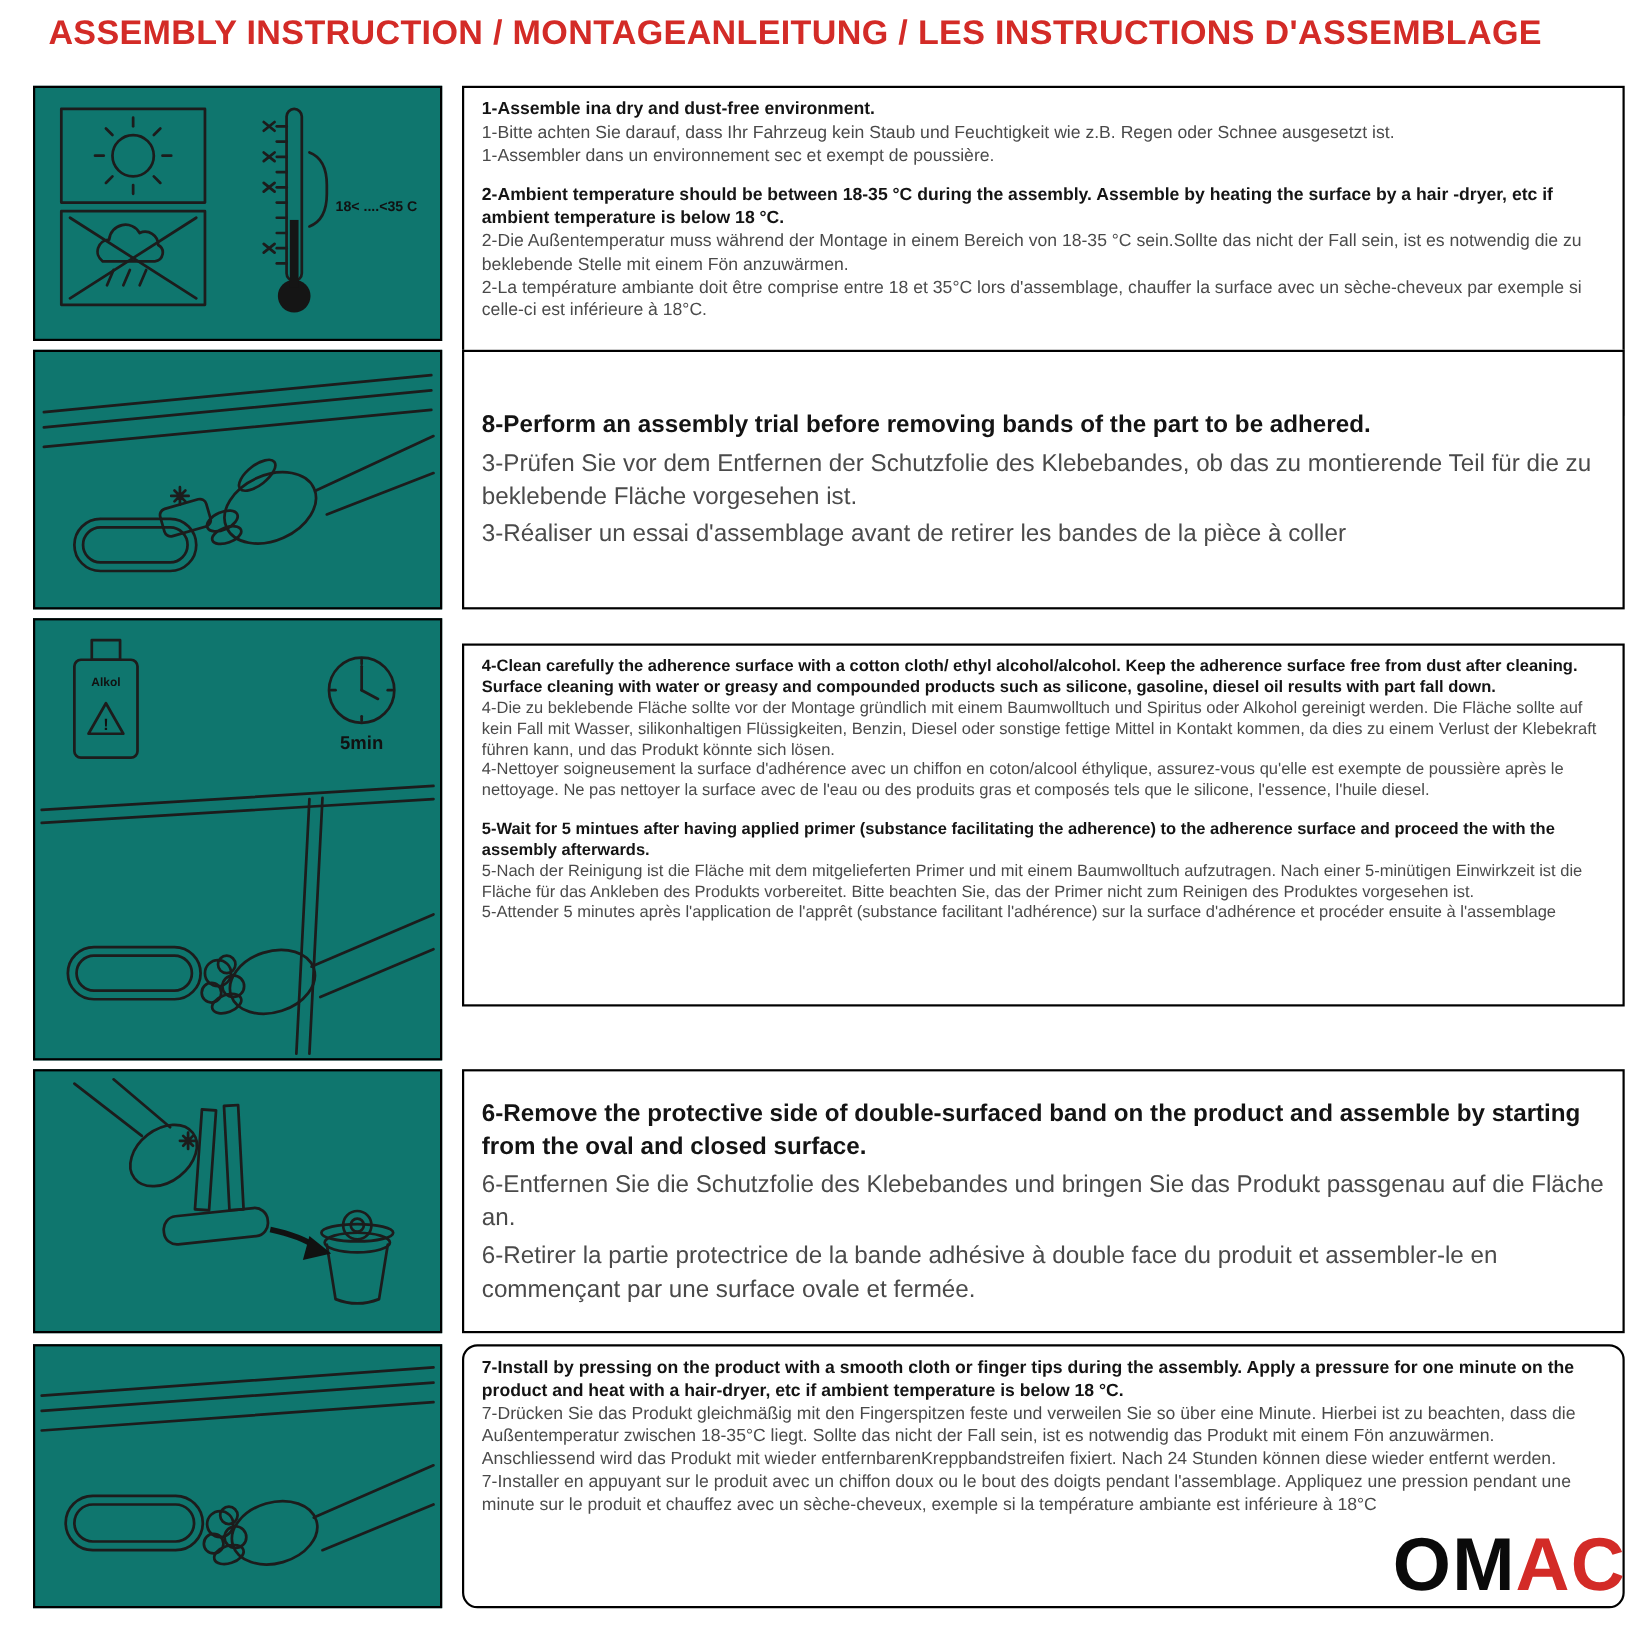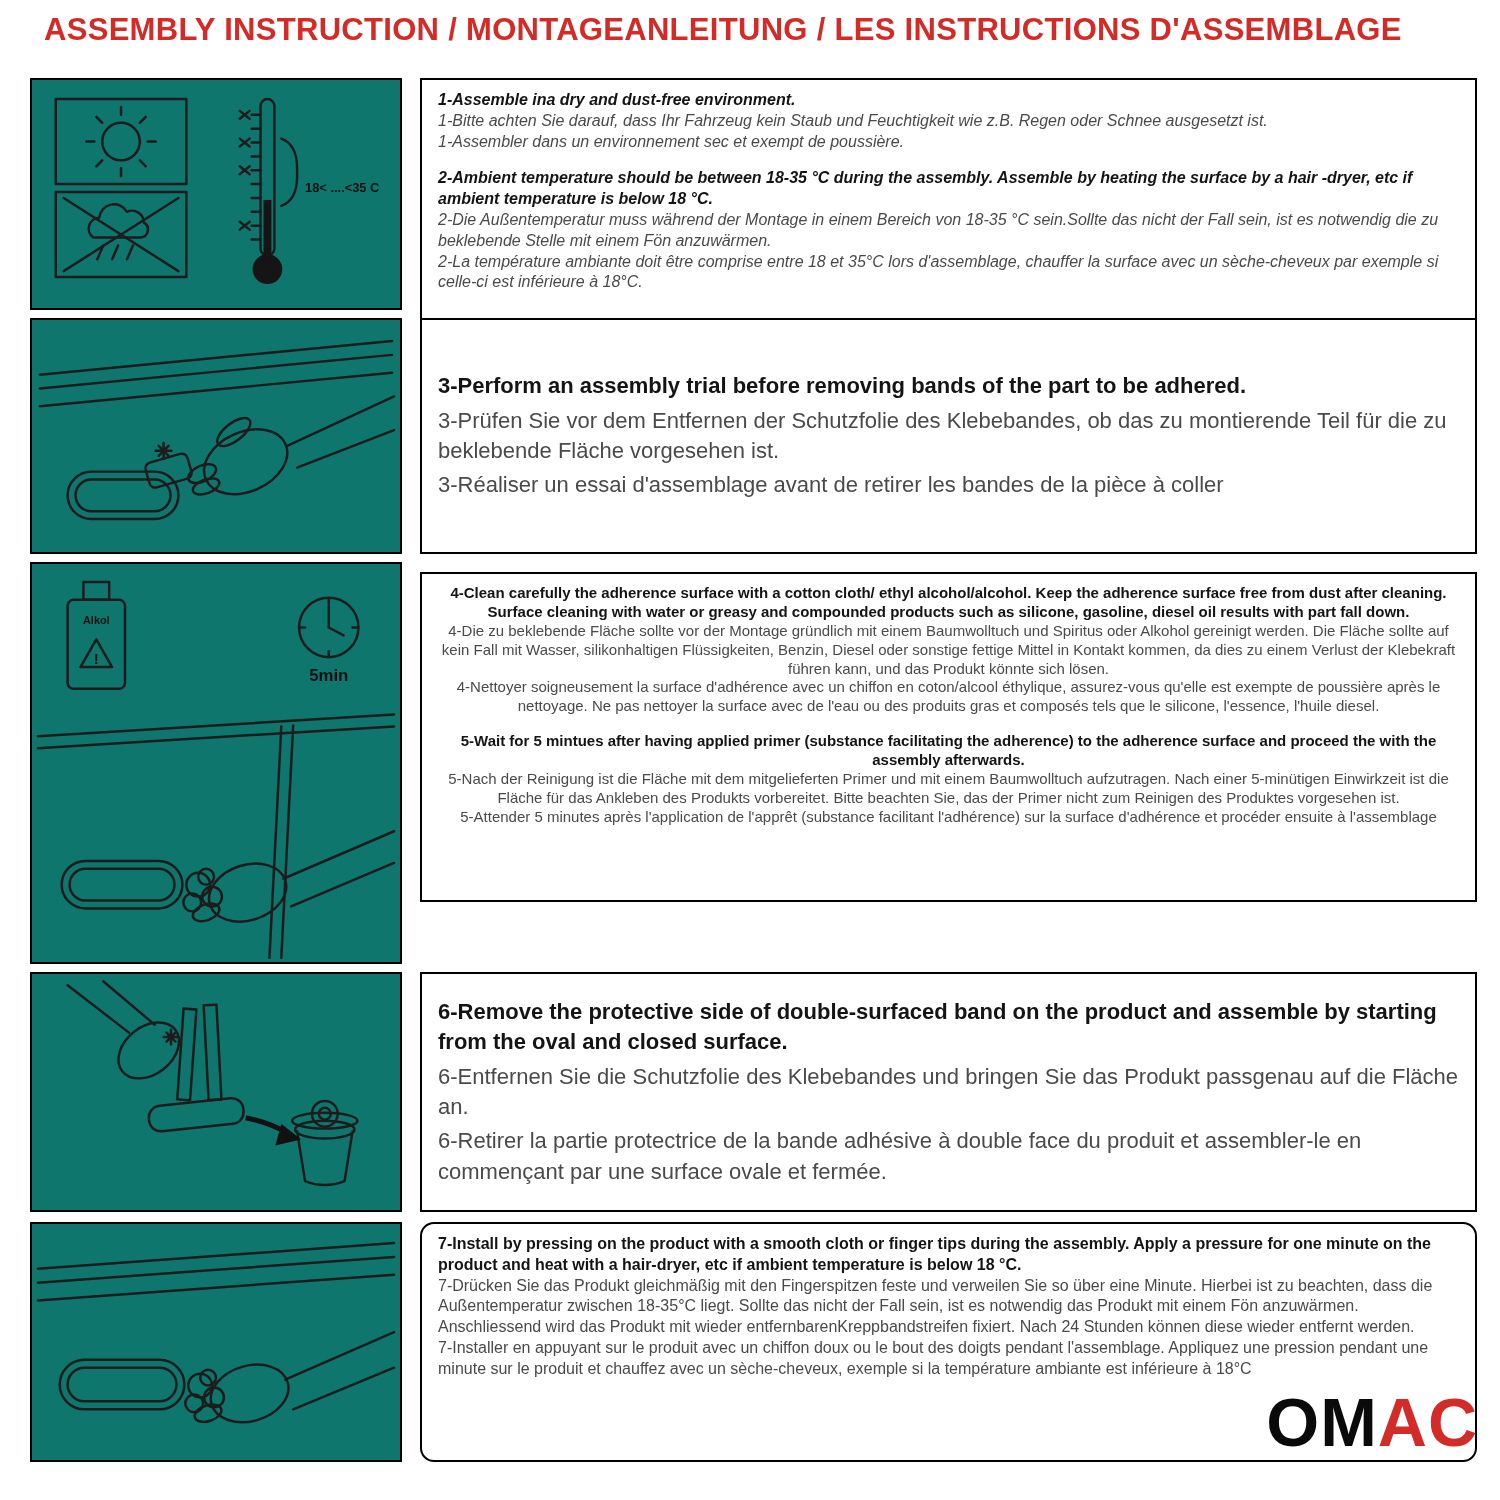--- a/index.html
+++ b/index.html
@@ -70,21 +70,21 @@
           <line x1="220" y1="86" x2="210" y2="94"></line>
         <line x1="210" y1="142" x2="220" y2="150"></line>
           <line x1="220" y1="142" x2="210" y2="150"></line>
         <path d="M252 58 q16 6 16 30 v8 q0 24 -16 30"></path>
       </g>
       <circle cx="238" cy="190" r="15" fill="#151515"></circle>
       <rect x="234" y="120" width="8" height="62" fill="#151515"></rect>
       <text x="276" y="112" font-size="13" font-weight="bold">18&lt; ....&lt;35 C</text>
     </svg>
   </div>
-  <div class="tbox" style="top:78px;height:300px;font-style:italic;">
+  <div class="tbox" style="top:78px;height:300px;">
     <p class="b">1-Assemble ina dry and dust-free environment.</p>
     <p>1-Bitte achten Sie darauf, dass Ihr Fahrzeug kein Staub und Feuchtigkeit wie z.B. Regen oder Schnee ausgesetzt ist.</p>
     <p>1-Assembler dans un environnement sec et exempt de poussière.</p>
     <p class="b gap">2-Ambient temperature should be between 18-35 °C during the assembly. Assemble by heating the surface by a hair -dryer, etc if ambient temperature is below 18 °C.</p>
     <p>2-Die Außentemperatur muss während der Montage in einem Bereich von 18-35 °C sein.Sollte das nicht der Fall sein, ist es notwendig die zu beklebende Stelle mit einem Fön anzuwärmen.</p>
     <p>2-La température ambiante doit être comprise entre 18 et 35°C lors d'assemblage, chauffer la surface avec un sèche-cheveux par exemple si celle-ci est inférieure à 18°C.</p>
   </div>
 
   <div class="ibox" style="top:318px;height:236px;">
     <svg viewBox="0 0 372 228">
@@ -99,21 +99,21 @@
         <ellipse cx="216" cy="140" rx="44" ry="30" transform="rotate(-24 216 140)"></ellipse>
         <ellipse cx="204" cy="110" rx="20" ry="9" transform="rotate(-38 204 110)"></ellipse>
         <ellipse cx="172" cy="152" rx="15" ry="8" transform="rotate(-24 172 152)"></ellipse>
         <ellipse cx="176" cy="165" rx="14" ry="7" transform="rotate(-20 176 165)"></ellipse>
         <rect x="116" y="136" width="44" height="26" rx="6" transform="rotate(-16 138 149)"></rect>
         <path d="M128 124 l10 10 M138 124 l-10 10 M133 121 v16 M125 129 h16"></path>
       </g>
     </svg>
   </div>
   <div class="tbox big center" style="top:318px;height:236px;">
-    <p class="b">3-Perform an assembly trial before removing bands of the part to be adhered.</p>
+    <p class="b">8-Perform an assembly trial before removing bands of the part to be adhered.</p>
     <p>3-Prüfen Sie vor dem Entfernen der Schutzfolie des Klebebandes, ob das zu montierende Teil für die zu beklebende Fläche vorgesehen ist.</p>
     <p>3-Réaliser un essai d'assemblage avant de retirer les bandes de la pièce à coller</p>
   </div>
 
   <div class="ibox" style="top:562px;height:402px;">
     <svg viewBox="0 0 372 398">
       <g fill="none" stroke="#1c1c1c" stroke-width="2.5" stroke-linecap="round" stroke-linejoin="round">
         <rect x="36" y="34" width="58" height="90" rx="6"></rect>
         <rect x="52" y="16" width="26" height="18"></rect>
         <polygon points="65,74 81,102 49,102"></polygon>
@@ -137,21 +137,21 @@
         <ellipse cx="218" cy="330" rx="40" ry="28" transform="rotate(-18 218 330)"></ellipse>
         <ellipse cx="176" cy="350" rx="14" ry="8" transform="rotate(-20 176 350)"></ellipse>
         <path d="M366 268 L254 316"></path>
           <path d="M366 300 L262 344"></path>
       </g>
       <text x="65" y="58" font-size="11" font-weight="bold" text-anchor="middle">Alkol</text>
       <text x="65" y="99" font-size="15" font-weight="bold" text-anchor="middle">!</text>
       <text x="300" y="116" font-size="17" font-weight="bold" text-anchor="middle">5min</text>
     </svg>
   </div>
-  <div class="tbox r3" style="top:572px;height:330px;text-align:center;">
+  <div class="tbox r3" style="top:585px;height:330px;">
     <p class="b">4-Clean carefully the adherence surface with a cotton cloth/ ethyl alcohol/alcohol. Keep the adherence surface free from dust after cleaning. Surface cleaning with water or greasy and compounded products such as silicone, gasoline, diesel oil results with part fall down.</p>
     <p>4-Die zu beklebende Fläche sollte vor der Montage gründlich mit einem Baumwolltuch und Spiritus oder Alkohol gereinigt werden. Die Fläche sollte auf kein Fall mit Wasser, silikonhaltigen Flüssigkeiten, Benzin, Diesel oder sonstige fettige Mittel in Kontakt kommen, da dies zu einem Verlust der Klebekraft führen kann, und das Produkt könnte sich lösen.</p>
     <p>4-Nettoyer soigneusement la surface d'adhérence avec un chiffon en coton/alcool éthylique, assurez-vous qu'elle est exempte de poussière après le nettoyage. Ne pas nettoyer la surface avec de l'eau ou des produits gras et composés tels que le silicone, l'essence, l'huile diesel.</p>
     <p class="b gap">5-Wait for 5 mintues after having applied primer (substance facilitating the adherence) to the adherence surface and proceed the with the assembly afterwards.</p>
     <p>5-Nach der Reinigung ist die Fläche mit dem mitgelieferten Primer und mit einem Baumwolltuch aufzutragen. Nach einer 5-minütigen Einwirkzeit ist die Fläche für das Ankleben des Produkts vorbereitet. Bitte beachten Sie, das der Primer nicht zum Reinigen des Produktes vorgesehen ist.</p>
     <p>5-Attender 5 minutes après l'application de l'apprêt (substance facilitant l'adhérence) sur la surface d'adhérence et procéder ensuite à l'assemblage</p>
   </div>
 
   <div class="ibox" style="top:972px;height:240px;">
     <svg viewBox="0 0 372 228">

